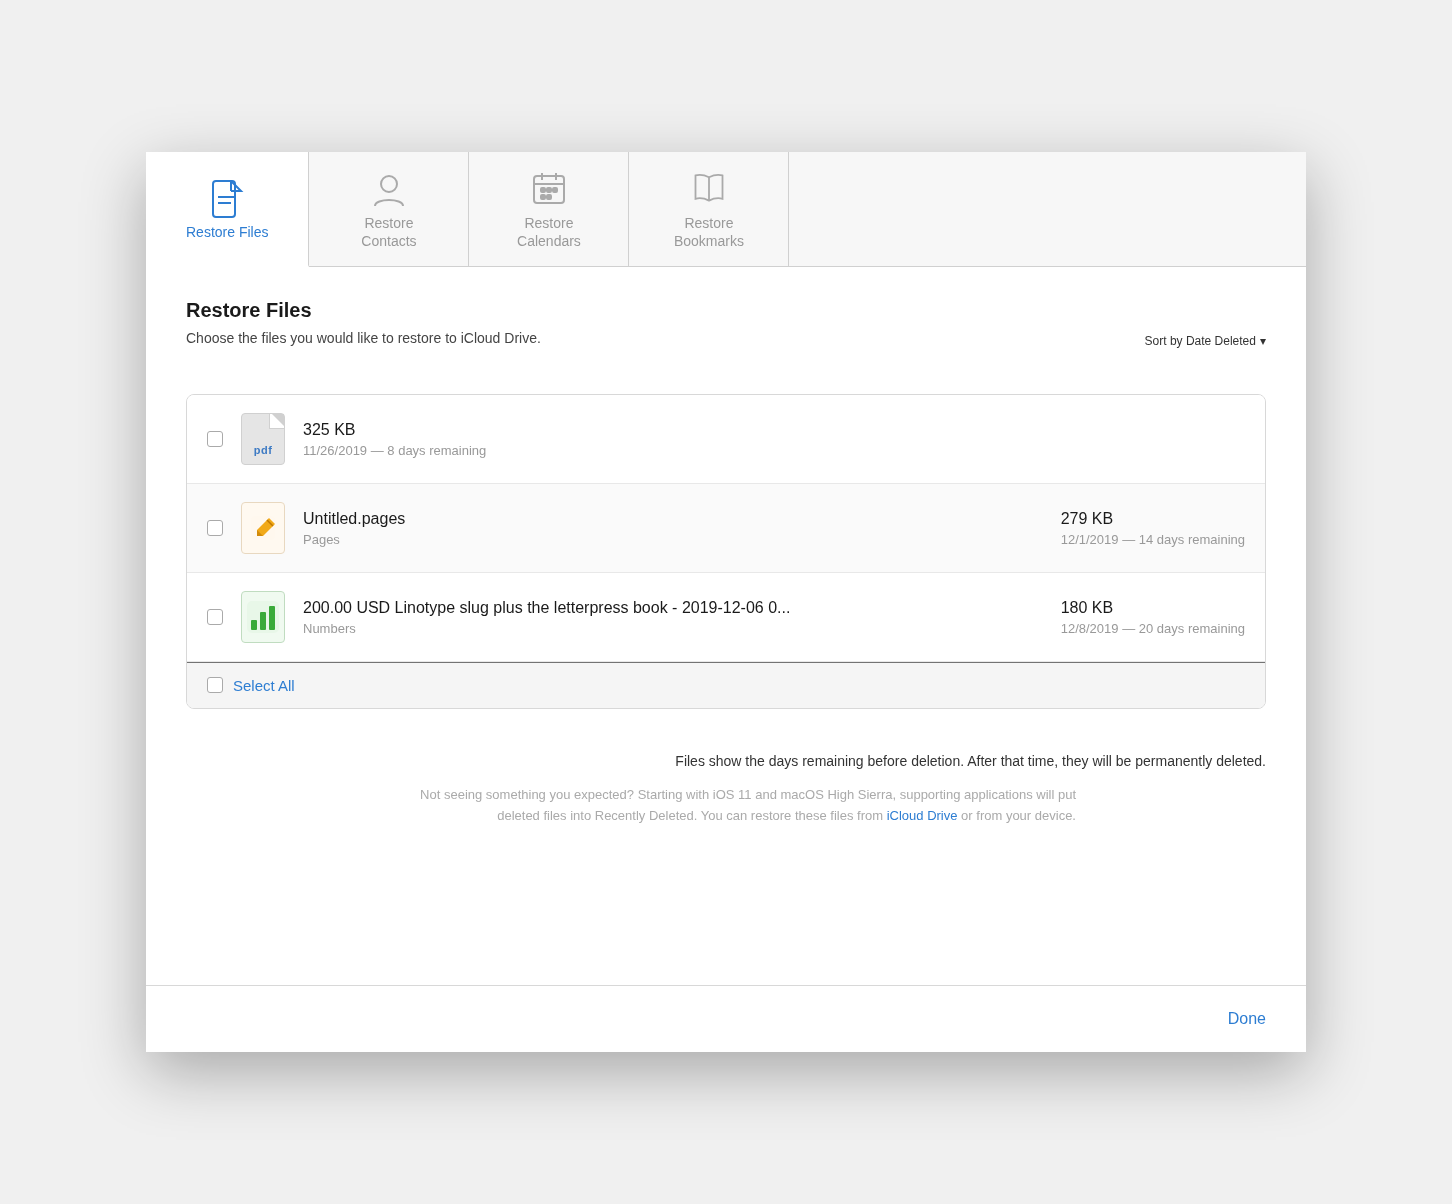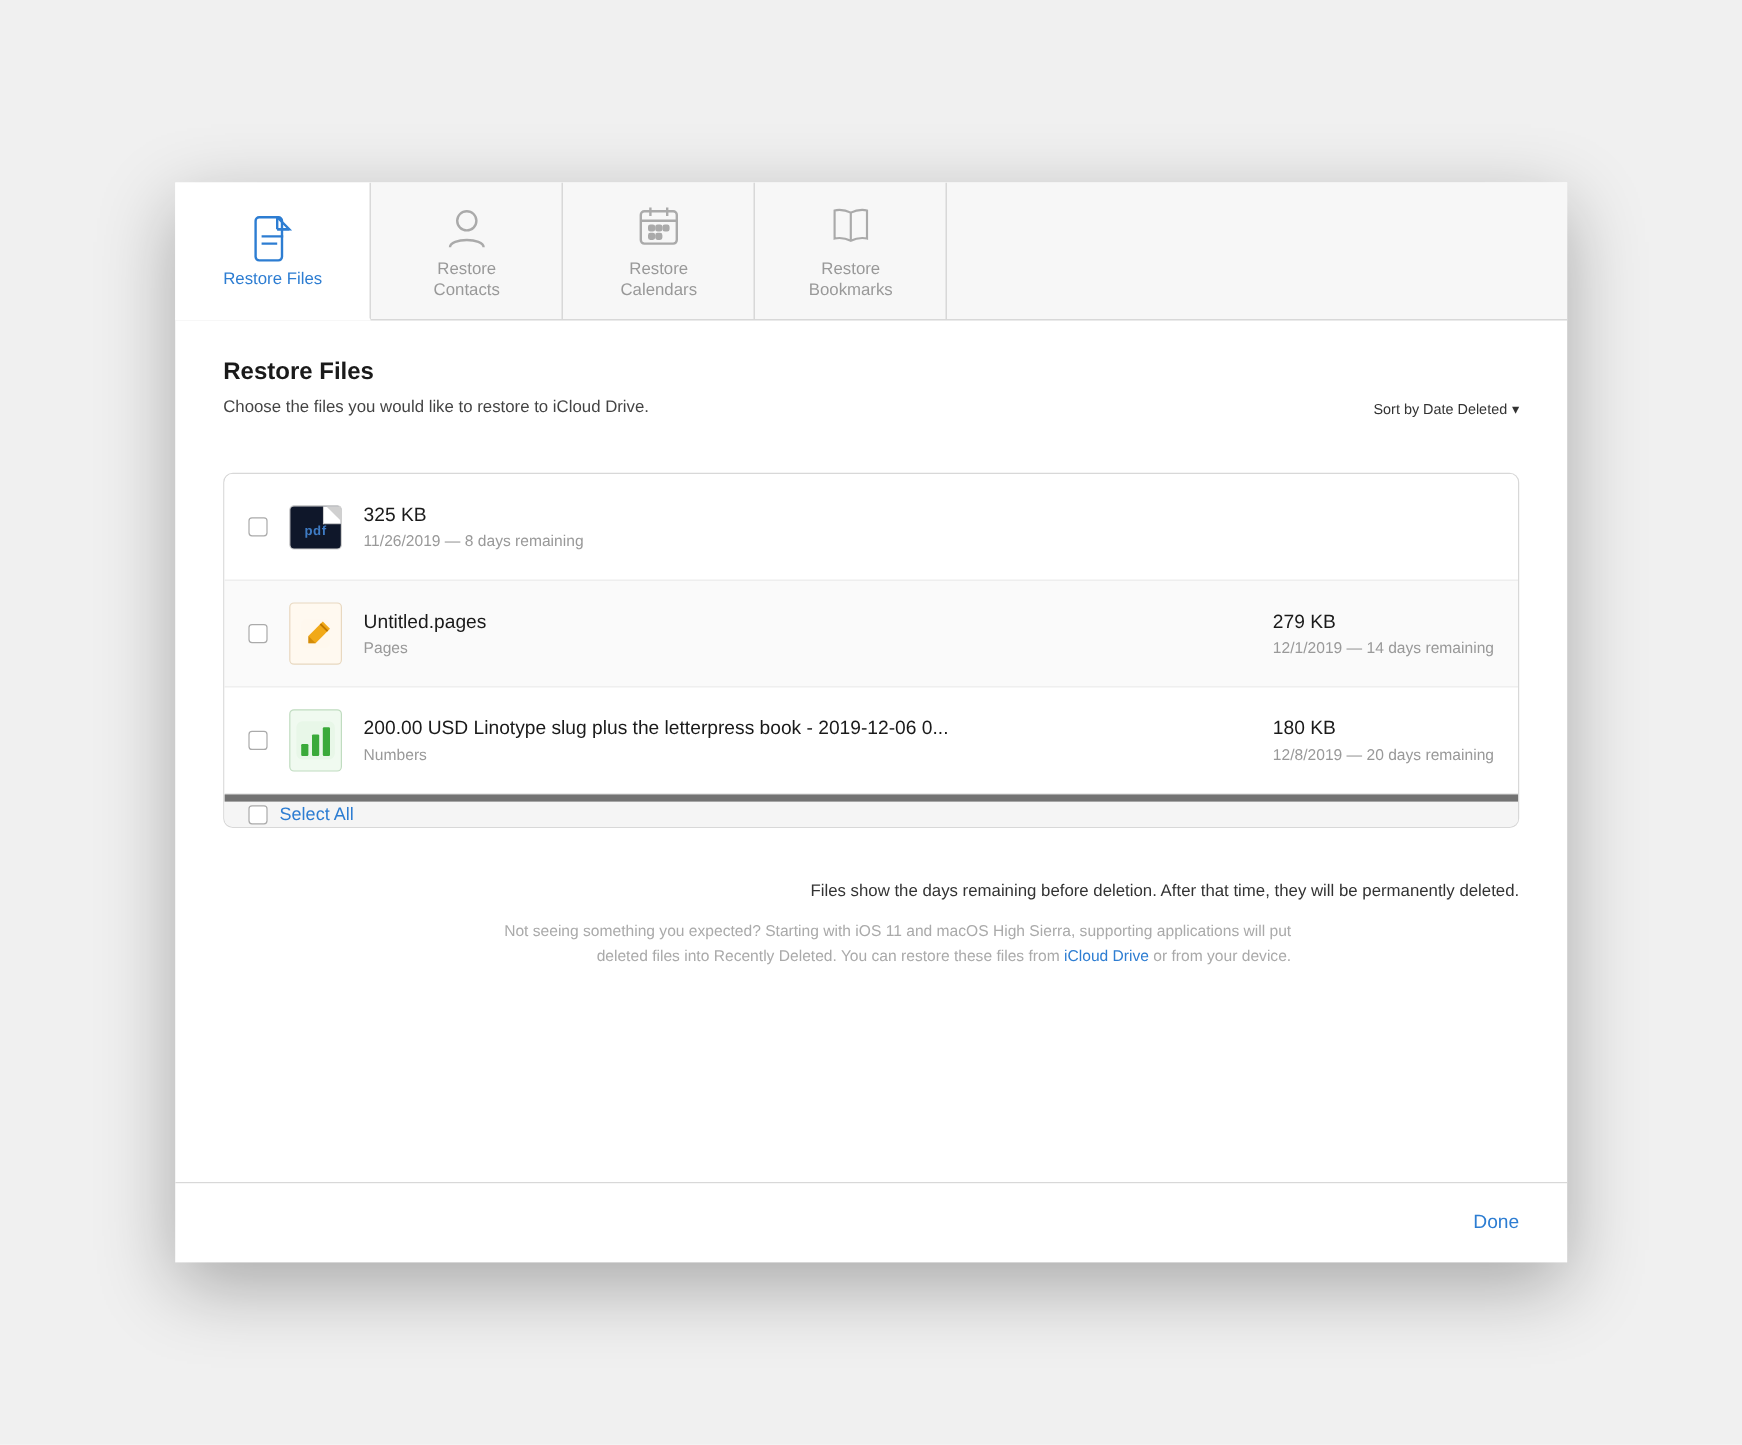--- a/index.html
+++ b/index.html
@@ -168,25 +168,25 @@
       font-weight: 500;
       color: #1a1a1a;
     }
     .file-date {
       font-size: 13px;
       color: #999;
     }
     
     .select-all-row {
       display: flex;
-      align-items: center;
-      padding: 2px 20px;
+      align-items: flex-start;
+      padding: 14px 20px;
       background: #f5f5f5;
       gap: 10px;
-      border-top: 6px solid #737373;
+      border-top: 1px solid #737373;
     }
     .select-all-label {
       font-size: 15px;
       color: #2d7dd2;
       cursor: pointer;
       font-weight: 400;
     }
     
     .footer-notes {
       text-align: right;
@@ -218,22 +218,22 @@
     .done-btn {
       font-size: 16px;
       color: #2d7dd2;
       font-weight: 500;
       background: none;
       border: none;
       cursor: pointer;
     }
     .pdf-icon-body {
       width: 44px;
-      height: 37px;
-      background: #0f172a;
+      height: 52px;
+      background: #e5e5e5;
       border: 1.5px solid #d0d0d0;
       border-radius: 4px;
       position: relative;
       display: flex;
       align-items: flex-end;
       padding-bottom: 6px;
       justify-content: center;
     }
     .pdf-icon-body::before {
       content: '';

